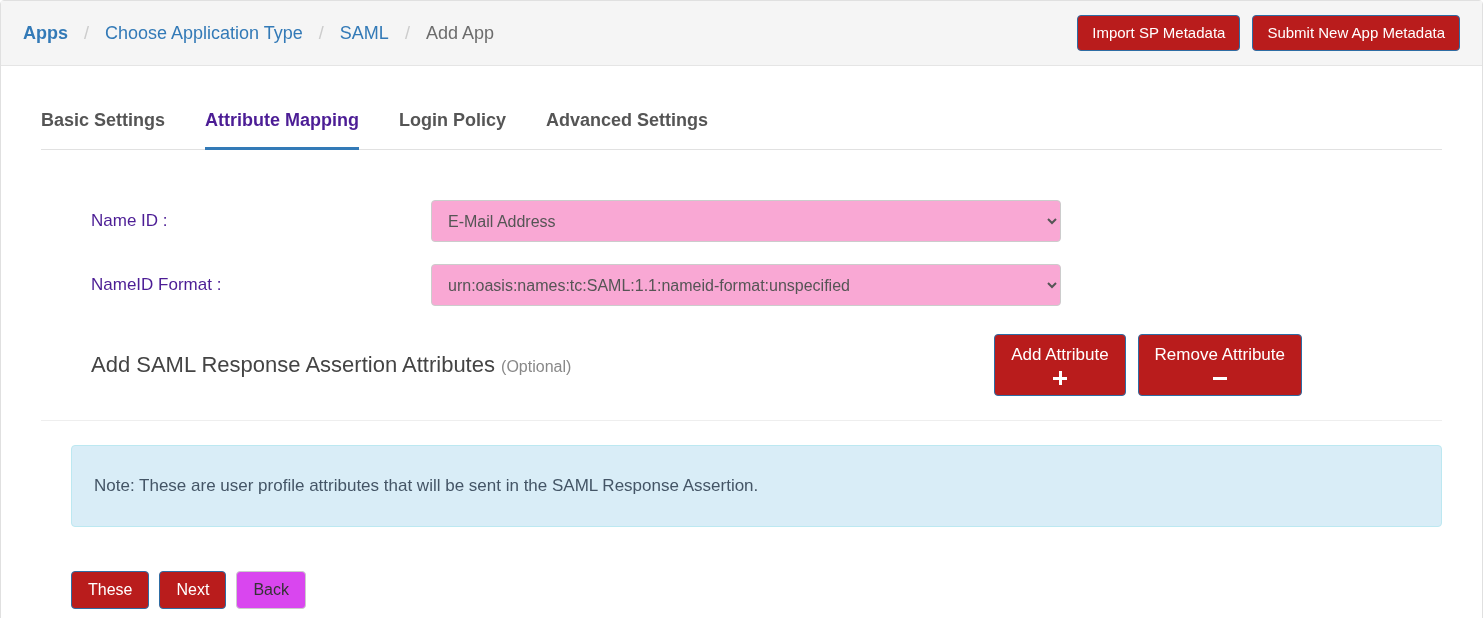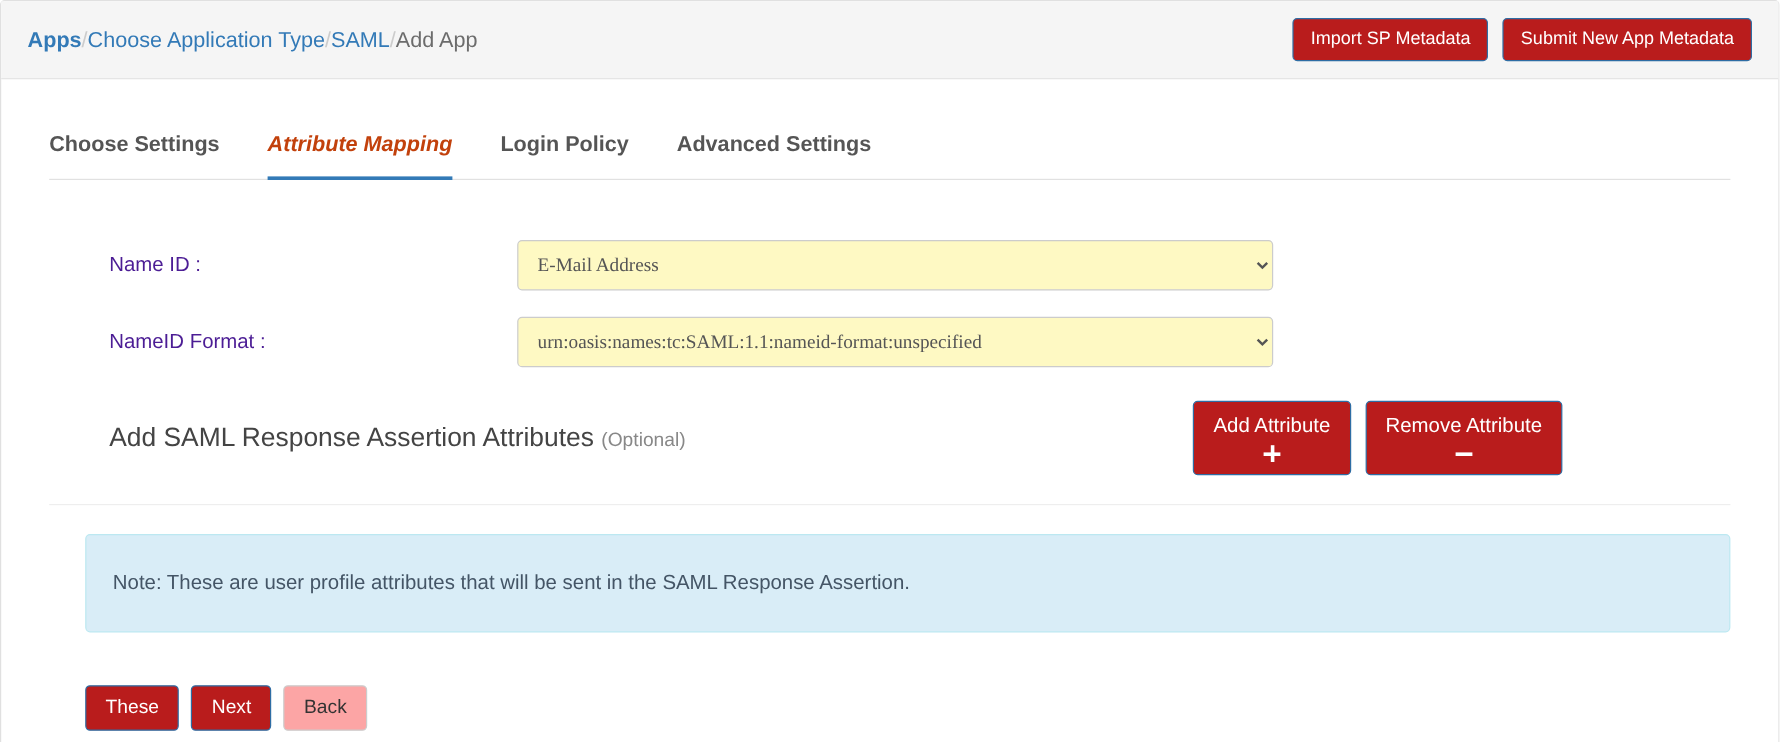--- a/index.html
+++ b/index.html
@@ -23,21 +23,21 @@
     justify-content: space-between;
     align-items: center;
     background: #f5f5f5;
     border-bottom: 1px solid #e5e5e5;
     padding: 14px 22px;
   }
   .breadcrumb {
     font-size: 18px;
     display: flex;
     align-items: flex-start;
-    gap: 0;
+    gap: 16px;
   }
   .breadcrumb a {
     color: #337ab7;
     text-decoration: none;
     cursor: pointer;
   }
   .breadcrumb a.root { font-weight: bold; }
   .breadcrumb .sep { color: #ccc; }
   .breadcrumb .current { color: #6c6c6c; }
   .topbar-actions { display: flex; gap: 12px; }
@@ -51,21 +51,21 @@
     cursor: pointer;
     border: 1px solid transparent;
     line-height: 1.2;
   }
   .btn-primary {
     background: #b91c1c;
     border-color: #2e6da4;
     color: #fff;
   }
   .btn-default {
-    background: #fca5a5;
+    background: #d946ef;
     border: 1px solid #ccc;
     color: #333;
   }
   
   .body {
     padding: 30px 40px 30px 40px;
   }
   
   .tabs {
     display: flex;
@@ -75,46 +75,44 @@
   .tab {
     padding: 14px 0 16px 0;
     font-size: 18px;
     font-weight: 600;
     color: #555;
     cursor: pointer;
     border-bottom: 3px solid transparent;
     margin-bottom: -1px;
   }
   .tab.active {
-    color: #c2410c;
+    color: #4c1d95;
     border-bottom-color: #337ab7;
-    font-style: italic;
   }
   
   .form-area { padding: 50px 0 0 50px; }
   .form-row {
     display: flex;
     align-items: center;
     margin-bottom: 22px;
   }
   .form-row label {
     width: 340px;
     font-size: 17px;
     color: #4c1d95;
   }
   .form-row select {
     width: 630px;
     height: 42px;
     padding: 6px 12px;
     font-size: 16px;
     color: #555;
-    background: #fef9c3;
+    background: #f9a8d4;
     border: 1px solid #ccc;
     border-radius: 4px;
-    font-family: Liberation Serif, serif;
   }
   .section-row {
     display: flex;
     justify-content: space-between;
     align-items: center;
     margin-top: 28px;
     padding-right: 140px;
   }
   .section-title {
     font-size: 22px;
@@ -182,21 +180,21 @@
     </div>
     <div class="topbar-actions">
       <button class="btn btn-primary">Import SP Metadata</button>
       <button class="btn btn-primary">Submit New App Metadata</button>
     </div>
   </div>
 
   <div class="body">
 
     <div class="tabs">
-      <div class="tab">Choose Settings</div>
+      <div class="tab">Basic Settings</div>
       <div class="tab active">Attribute Mapping</div>
       <div class="tab">Login Policy</div>
       <div class="tab">Advanced Settings</div>
     </div>
 
     <div class="form-area">
 
       <div class="form-row">
         <label>Name ID :</label>
         <select>

